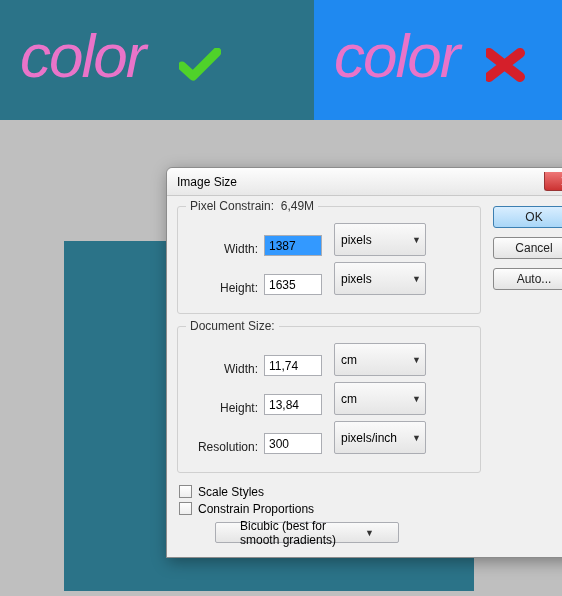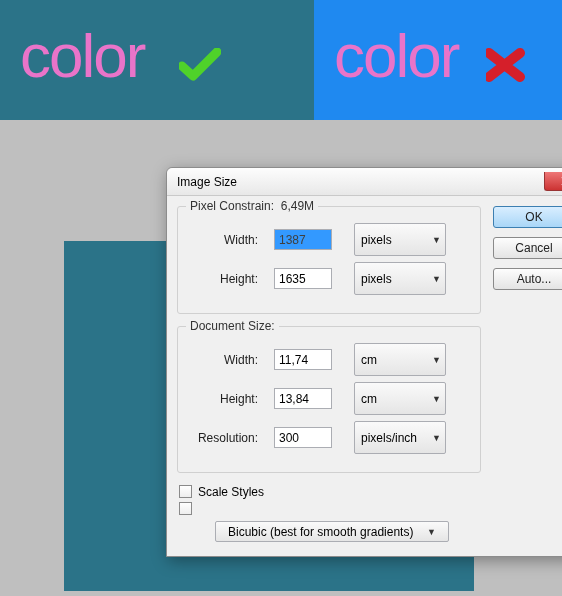--- a/index.html
+++ b/index.html
@@ -37,20 +37,21 @@
   align-items: center;
 }
 .logo-text {
   font-family: "Century Gothic", Futura, sans-serif;
   font-weight: 400;
   font-size: 62px;
   color: #e974c9;
   margin-left: 20px;
   letter-spacing: -2px;
   padding-bottom: 10px;
+  font-style: italic;
 }
 .check-icon {
   margin-left: 35px;
   margin-top: 10px;
 }
 .canvas {
   position: absolute;
   top: 241px;
   left: 64px;
   width: 410px;
@@ -110,41 +111,40 @@
 .group-legend {
   position: absolute;
   top: -8px;
   left: 8px;
   background: #f0f0f0;
   padding: 0 4px;
   color: #333;
 }
 .row {
   display: flex;
-  align-items: center;
+  align-items: flex-end;
   margin: 6px 0;
-  gap: 10px;
 }
 .row .lbl {
   width: 74px;
   text-align: right;
   padding-right: 6px;
   color: #222;
 }
 .txt {
   width: 58px;
   height: 21px;
   border: 1px solid #abadb3;
   padding: 2px 4px;
   font-size: 12px;
   background: #fff;
 }
 .txt.sel {
   background: #3399ff;
-  color: #404040;
+  color: #000000;
 }
 .combo {
   margin-left: 12px;
   width: 92px;
   height: 33px;
   background: linear-gradient(#fafafa,#e5e5e5);
   border: 1px solid #abadb3;
   border-radius: 2px;
   display: flex;
   align-items: center;
@@ -186,29 +186,29 @@
   justify-content: center;
 }
 .chk.checked::after {
   content: "✓";
   font-size: 10px;
   color: #2a62b1;
   line-height: 1;
 }
 .wide-combo {
   margin: 6px 0 0 38px;
-  width: 234px;
+  width: 184px;
   height: 21px;
   background: linear-gradient(#fafafa,#e5e5e5);
   border: 1px solid #abadb3;
   border-radius: 2px;
   display: flex;
   align-items: center;
   justify-content: space-between;
-  padding: 0 12px;
+  padding: 0 24px;
 }
 </style>
 </head>
 <body>
 
 <div class="top-banner">
   <div class="left-panel">
     <span class="logo-text">color</span>
     <svg class="check-icon" width="42" height="34" viewBox="0 0 42 34">
       <path d="M3 18 L14 28 L38 4" stroke="#4fd22a" stroke-width="9" fill="none" stroke-linecap="round" stroke-linejoin="round"></path>
@@ -284,20 +284,21 @@
           </div>
         </div>
       </div>
 
       <div class="checkrow">
         <span class="chk"></span>
         <span>Scale Styles</span>
       </div>
       <div class="checkrow">
         <span class="chk"></span>
+        <span>Constrain Proportions</span>
       </div>
       <div class="wide-combo">
         <span>Bicubic (best for smooth gradients)</span>
         <span class="combo-arrow">▼</span>
       </div>
     </div>
 
     <div class="side-col">
       <div class="btn default">OK</div>
       <div class="btn">Cancel</div>

